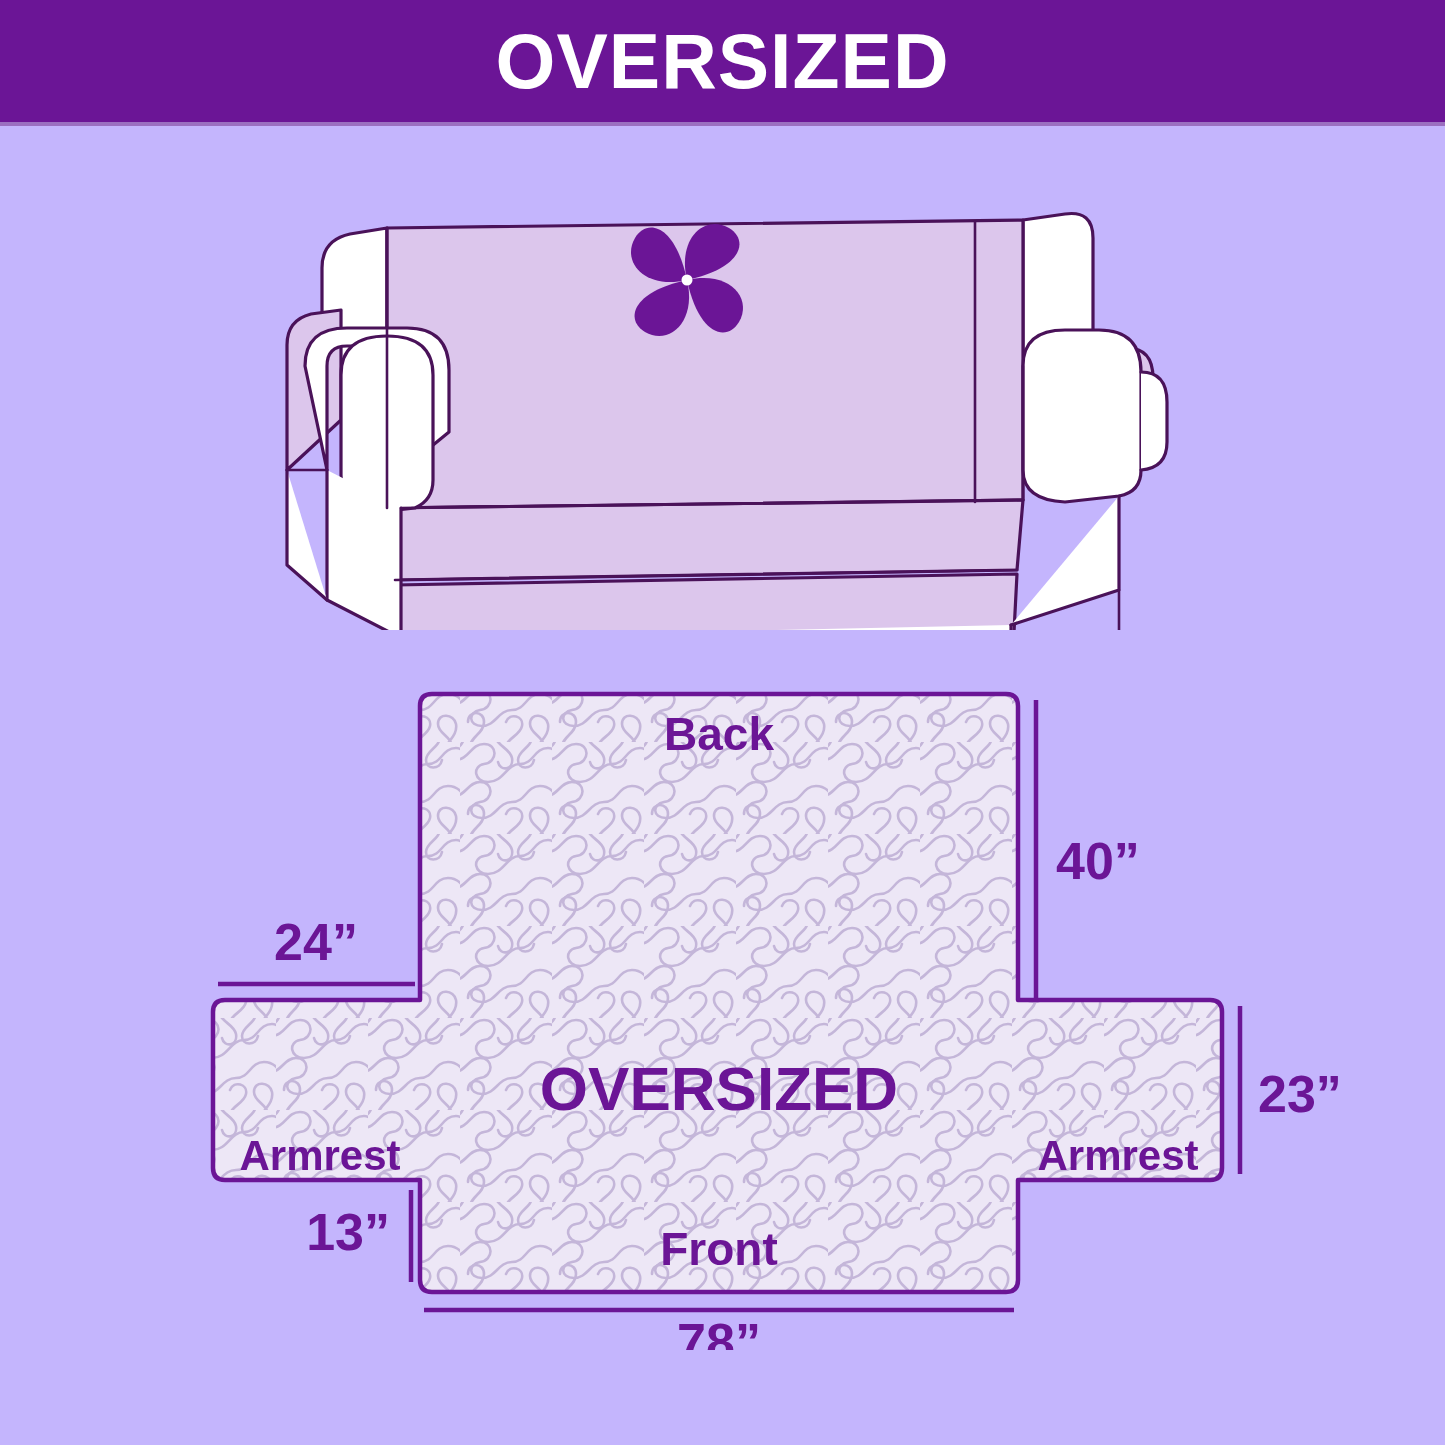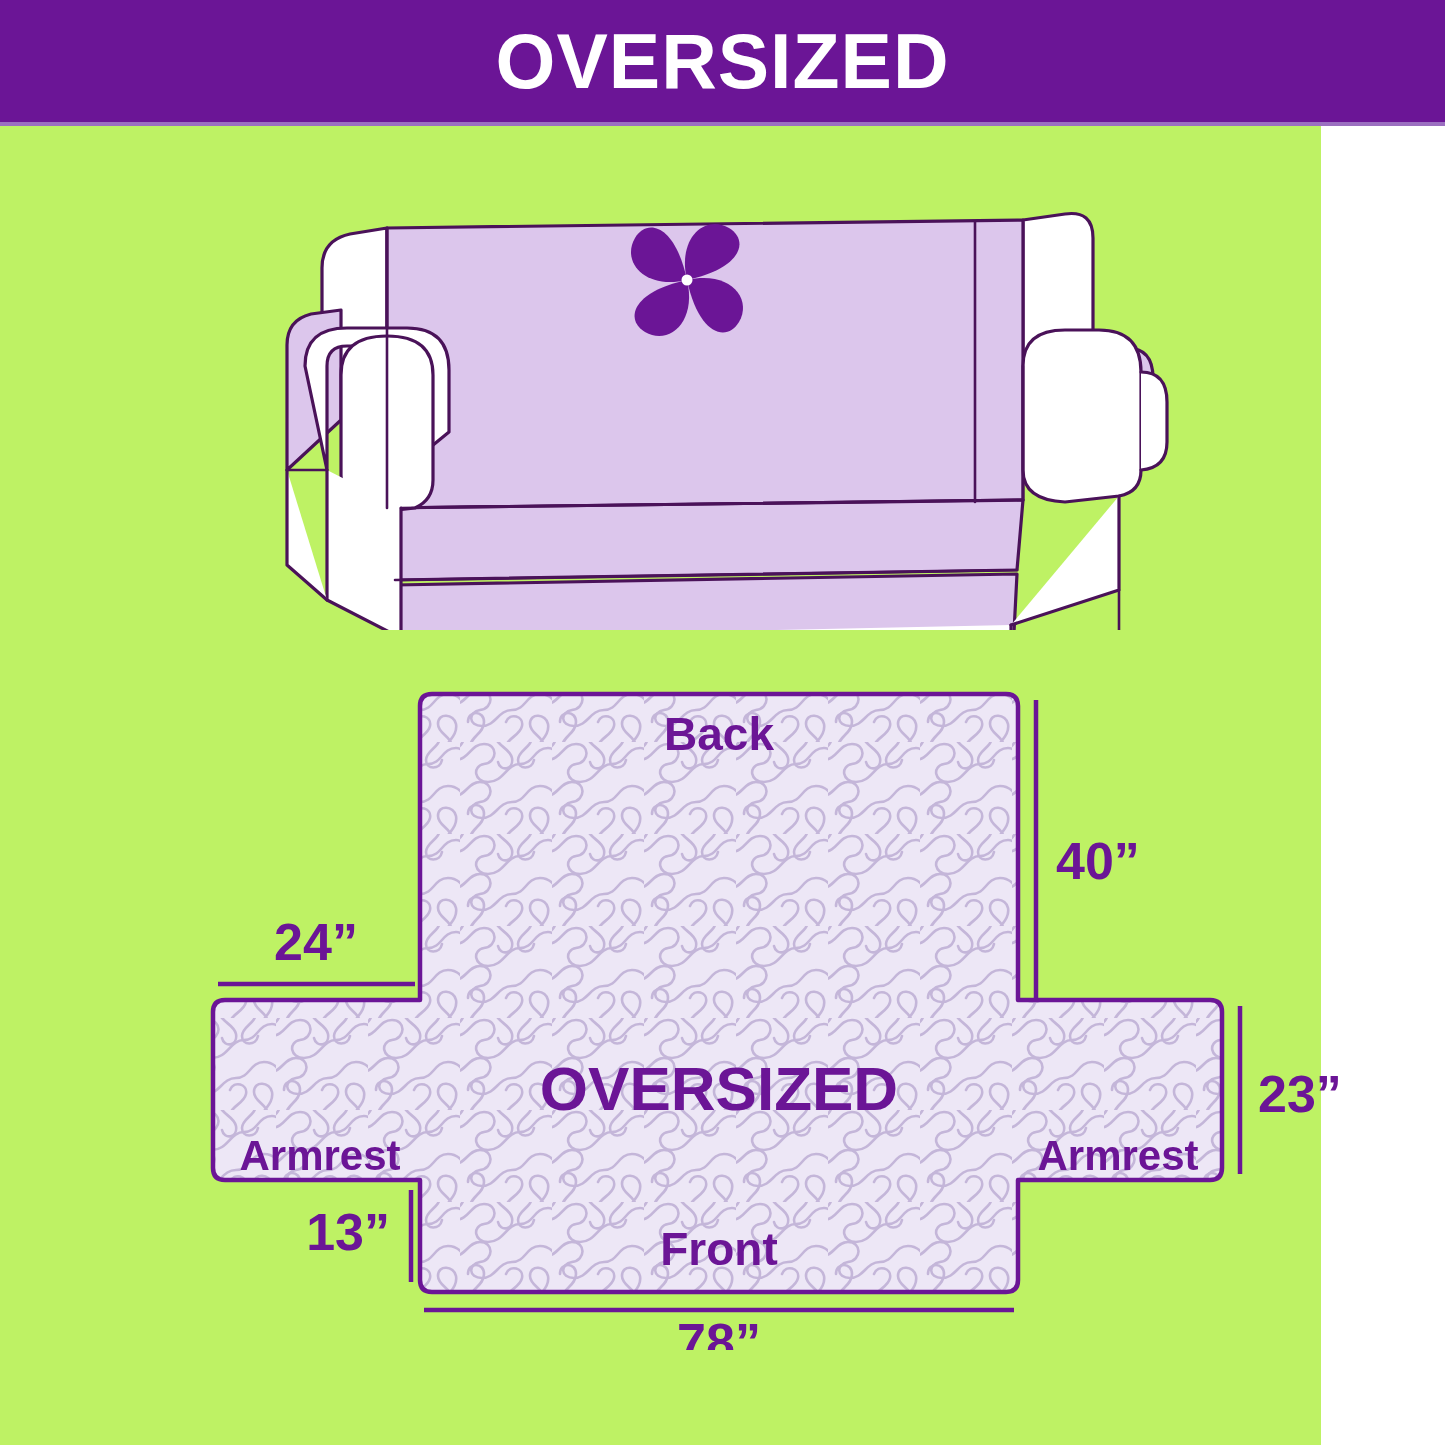--- a/index.html
+++ b/index.html
@@ -5,22 +5,22 @@
   * { box-sizing: border-box; }
   html, body {
     margin: 0; padding: 0;
     width: 1445px; height: 1445px;
     background: #ffffff;
     font-family: "Liberation Sans", sans-serif;
     overflow: hidden;
   }
   #page {
     position: relative;
-    width: 1321px; height: 1445px;
-    background: #bef264;
+    width: 1445px; height: 1445px;
+    background: #c4b5fd;
   }
 
   
   #banner {
     position: absolute;
     left: 0; top: 0;
     width: 1445px; height: 122px;
     background: #6B1596;
     display: flex;
     align-items: center;

